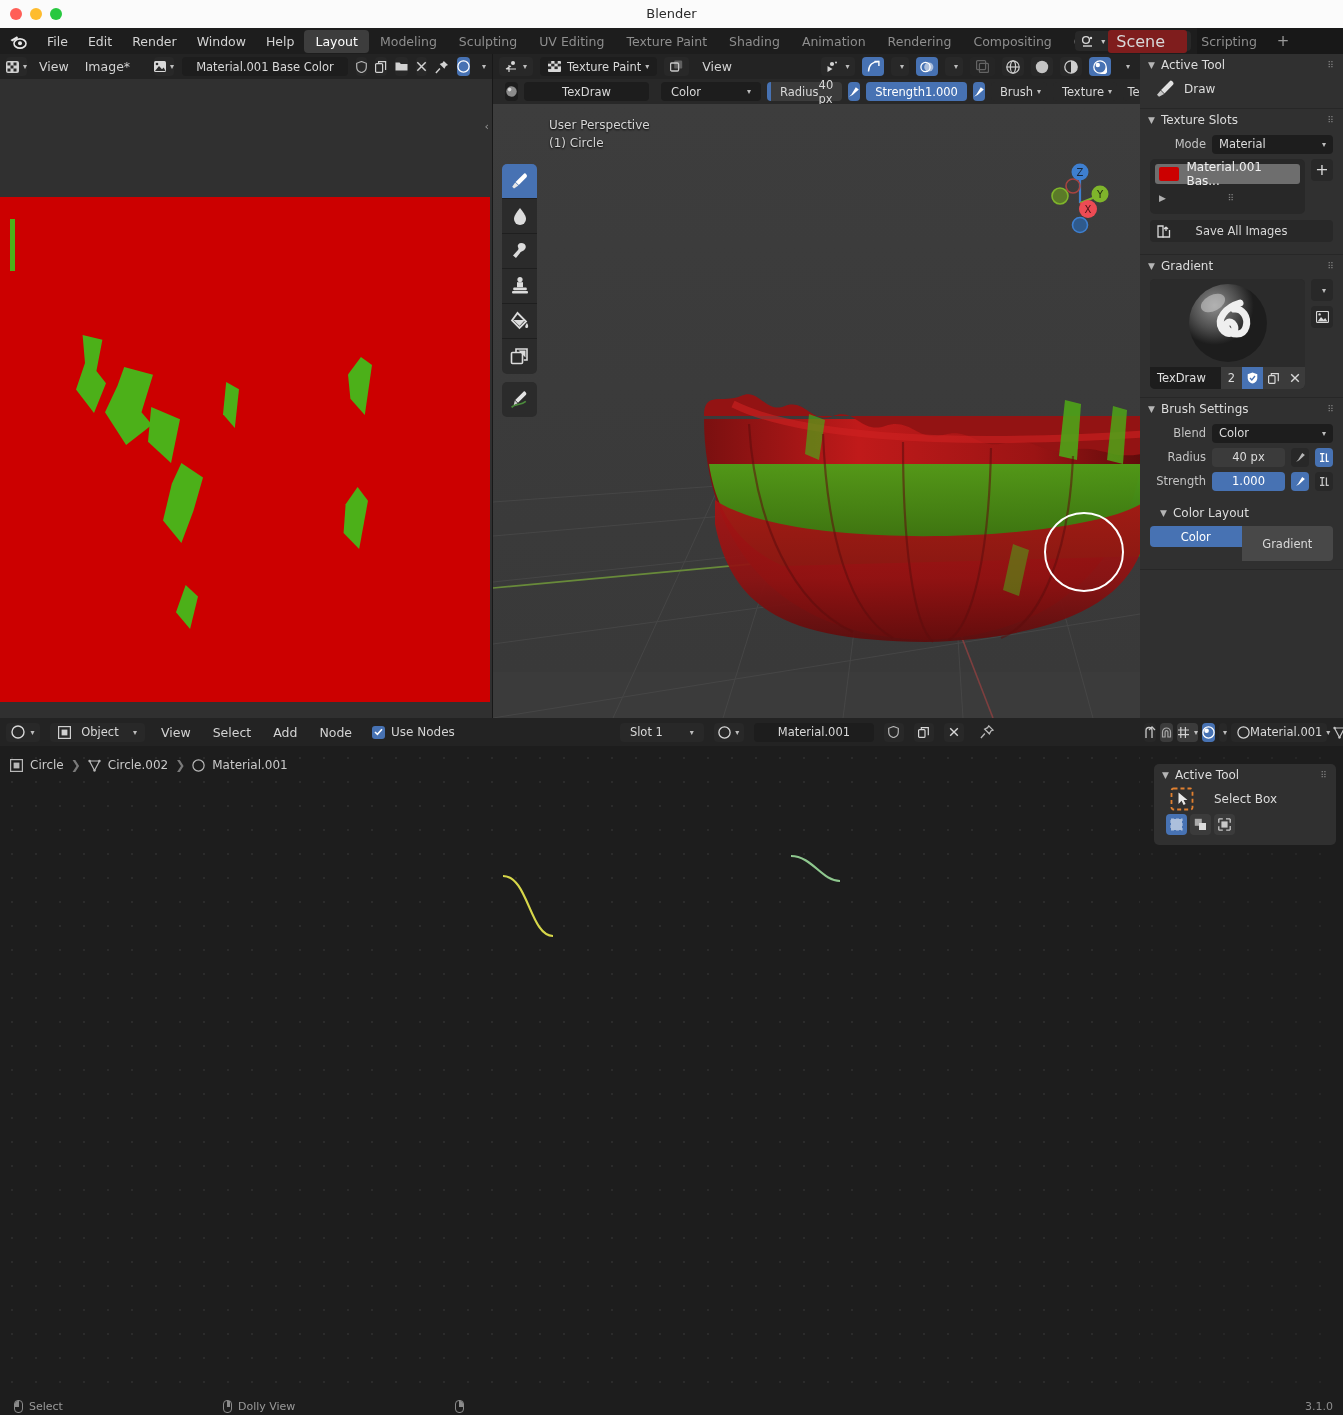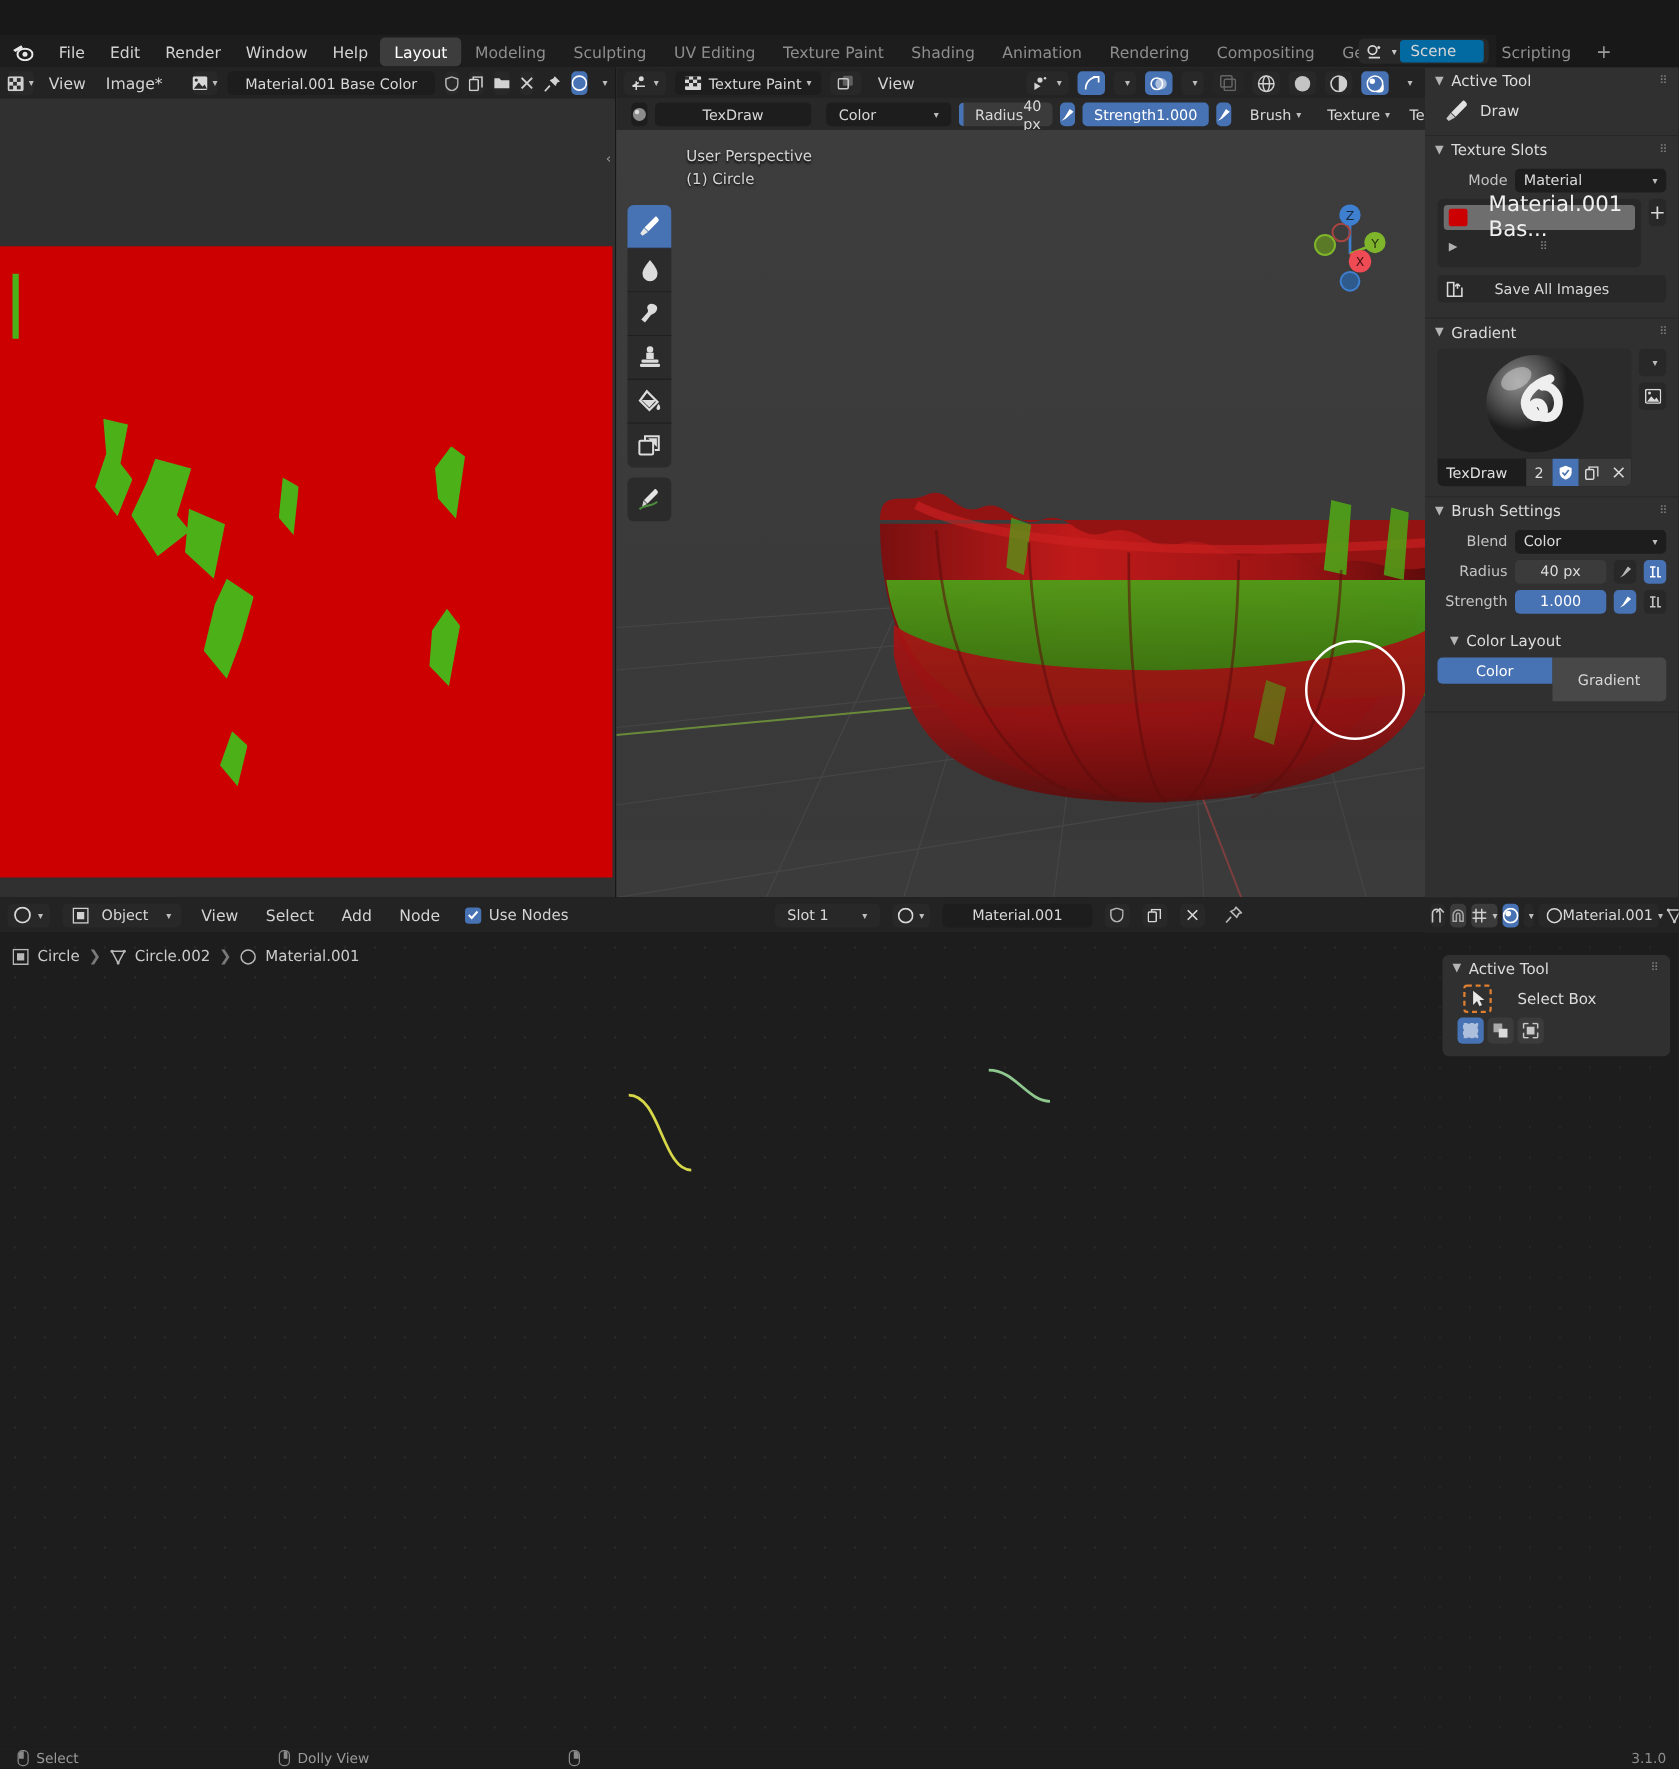--- a/index.html
+++ b/index.html
@@ -25,22 +25,22 @@
   .menubar { position:absolute; left:0; top:28px; width:1197px; height:26px;
     background:#1d1d1d; display:flex; align-items:center; }
   .blender-logo { margin:0 10px 0 10px; }
   .mitem { padding:3px 10px; color:#d3d3d3; font-size:12.5px; white-space:nowrap; }
   .wstab { padding:4px 11px; border-radius:4px; color:#8e8e8e; font-size:12.5px; white-space:nowrap; }
   .wstab.active { background:#3d3d3d; color:#fff; }
   .plus-tab { padding:2px 9px; color:#9a9a9a; font-size:15px; }
   .scene-chip { position:absolute; right:6px; top:3px; display:flex; align-items:center;
     height:20px; background:#282828; border-radius:4px; padding:0 4px; }
   .scene-icon { width:18px; height:16px; display:flex; align-items:center; justify-content:center; }
-  .scene-name { background:#0369a1; border-radius:3px; padding:2px 22px 2px 8px; margin-left:3px;
-    font-size:12px; color:#d8d8d8; }
+  .scene-name { background:#7f1d1d; border-radius:3px; padding:2px 22px 2px 8px; margin-left:3px;
+    font-size:16px; color:#d8d8d8; }
   .btn { display:flex; align-items:center; justify-content:center;
     background:#282828; border-radius:4px; height:19px; color:#d8d8d8; font-size:11.5px; }
   .btn.dark { background:#1d1d1d; }
   .btn.blue { background:#4772b3; color:#fff; }
   .chev { font-size:8px; opacity:.85; margin-left:4px; }
 
   
   #imgEditor { position:absolute; left:0; top:54px; width:492px; height:664px;
     background:#303030; }
   .ie-hdr { position:absolute; left:0; top:0; width:100%; height:25px;
@@ -126,20 +126,28 @@
     height:6px; background:#8a8a8a; border-radius:0 3px 0 0; }
   .version { position:absolute; right:10px; color:#8d8d8d; font-size:11px; }
 
   .ic { display:inline-flex; align-items:center; justify-content:center; }
 </style>
 </head>
 <body>
 
 <div id="app">
 
+  <div class="titlebar">
+    <div class="tl-dots">
+      <div class="tl-dot" style="background:#ff5f57"></div>
+      <div class="tl-dot" style="background:#febc2e"></div>
+      <div class="tl-dot" style="background:#28c840"></div>
+    </div>
+    <div class="tl-title">Blender</div>
+  </div>
 
   <div class="menubar">
     <span class="blender-logo ic">
       <svg width="17" height="15" viewBox="0 0 17 15">
           <ellipse cx="10" cy="9.5" rx="6" ry="4.6" fill="none" stroke="#e8e8e8" stroke-width="1.6"></ellipse>
           <circle cx="10" cy="9.3" r="2" fill="#e8e8e8"></circle>
           <path d="M0.5 6 L7 2.2 L8.4 4.3 L2.2 7.6 Z" fill="#e8e8e8"></path>
         </svg>
     </span>
     <span class="mitem">File</span>
@@ -557,21 +565,21 @@
         <span class="plabel" style="width:56px">Mode</span>
         <span class="pfield" style="justify-content:space-between">
           <span>Material</span>
             <span class="chev">▾</span>
         </span>
       </div>
       <div style="display:flex;margin:4px 10px;gap:6px;align-items:flex-start">
         <div style="flex:1;background:#282828;border-radius:5px;padding:5px">
           <div style="display:flex;align-items:center;background:#6e6e6e;border-radius:3px;height:20px;padding:0 4px">
             <span style="width:21px;height:14px;border-radius:2px;background:#cc0000"></span>
-            <span style="margin-left:17px;font-size:17px;color:#f0f0f0">Material.001 Bas...</span>
+            <span style="margin-left:7px;font-size:12px;color:#f0f0f0">Material.001 Bas...</span>
           </div>
           <div style="display:flex;align-items:center;height:22px;padding:0 4px;margin-top:3px">
             <span style="font-size:9px;color:#b0b0b0">▶</span>
             <span style="margin-left:auto;margin-right:auto;color:#7d7d7d;font-size:9px">⠿</span>
           </div>
         </div>
         <div class="btn" style="width:22px;height:22px;font-size:16px;line-height:1">+</div>
       </div>
       <div class="prow" style="margin:6px 10px">
         <span class="btn" style="flex:1;height:22px;justify-content:center;position:relative">

